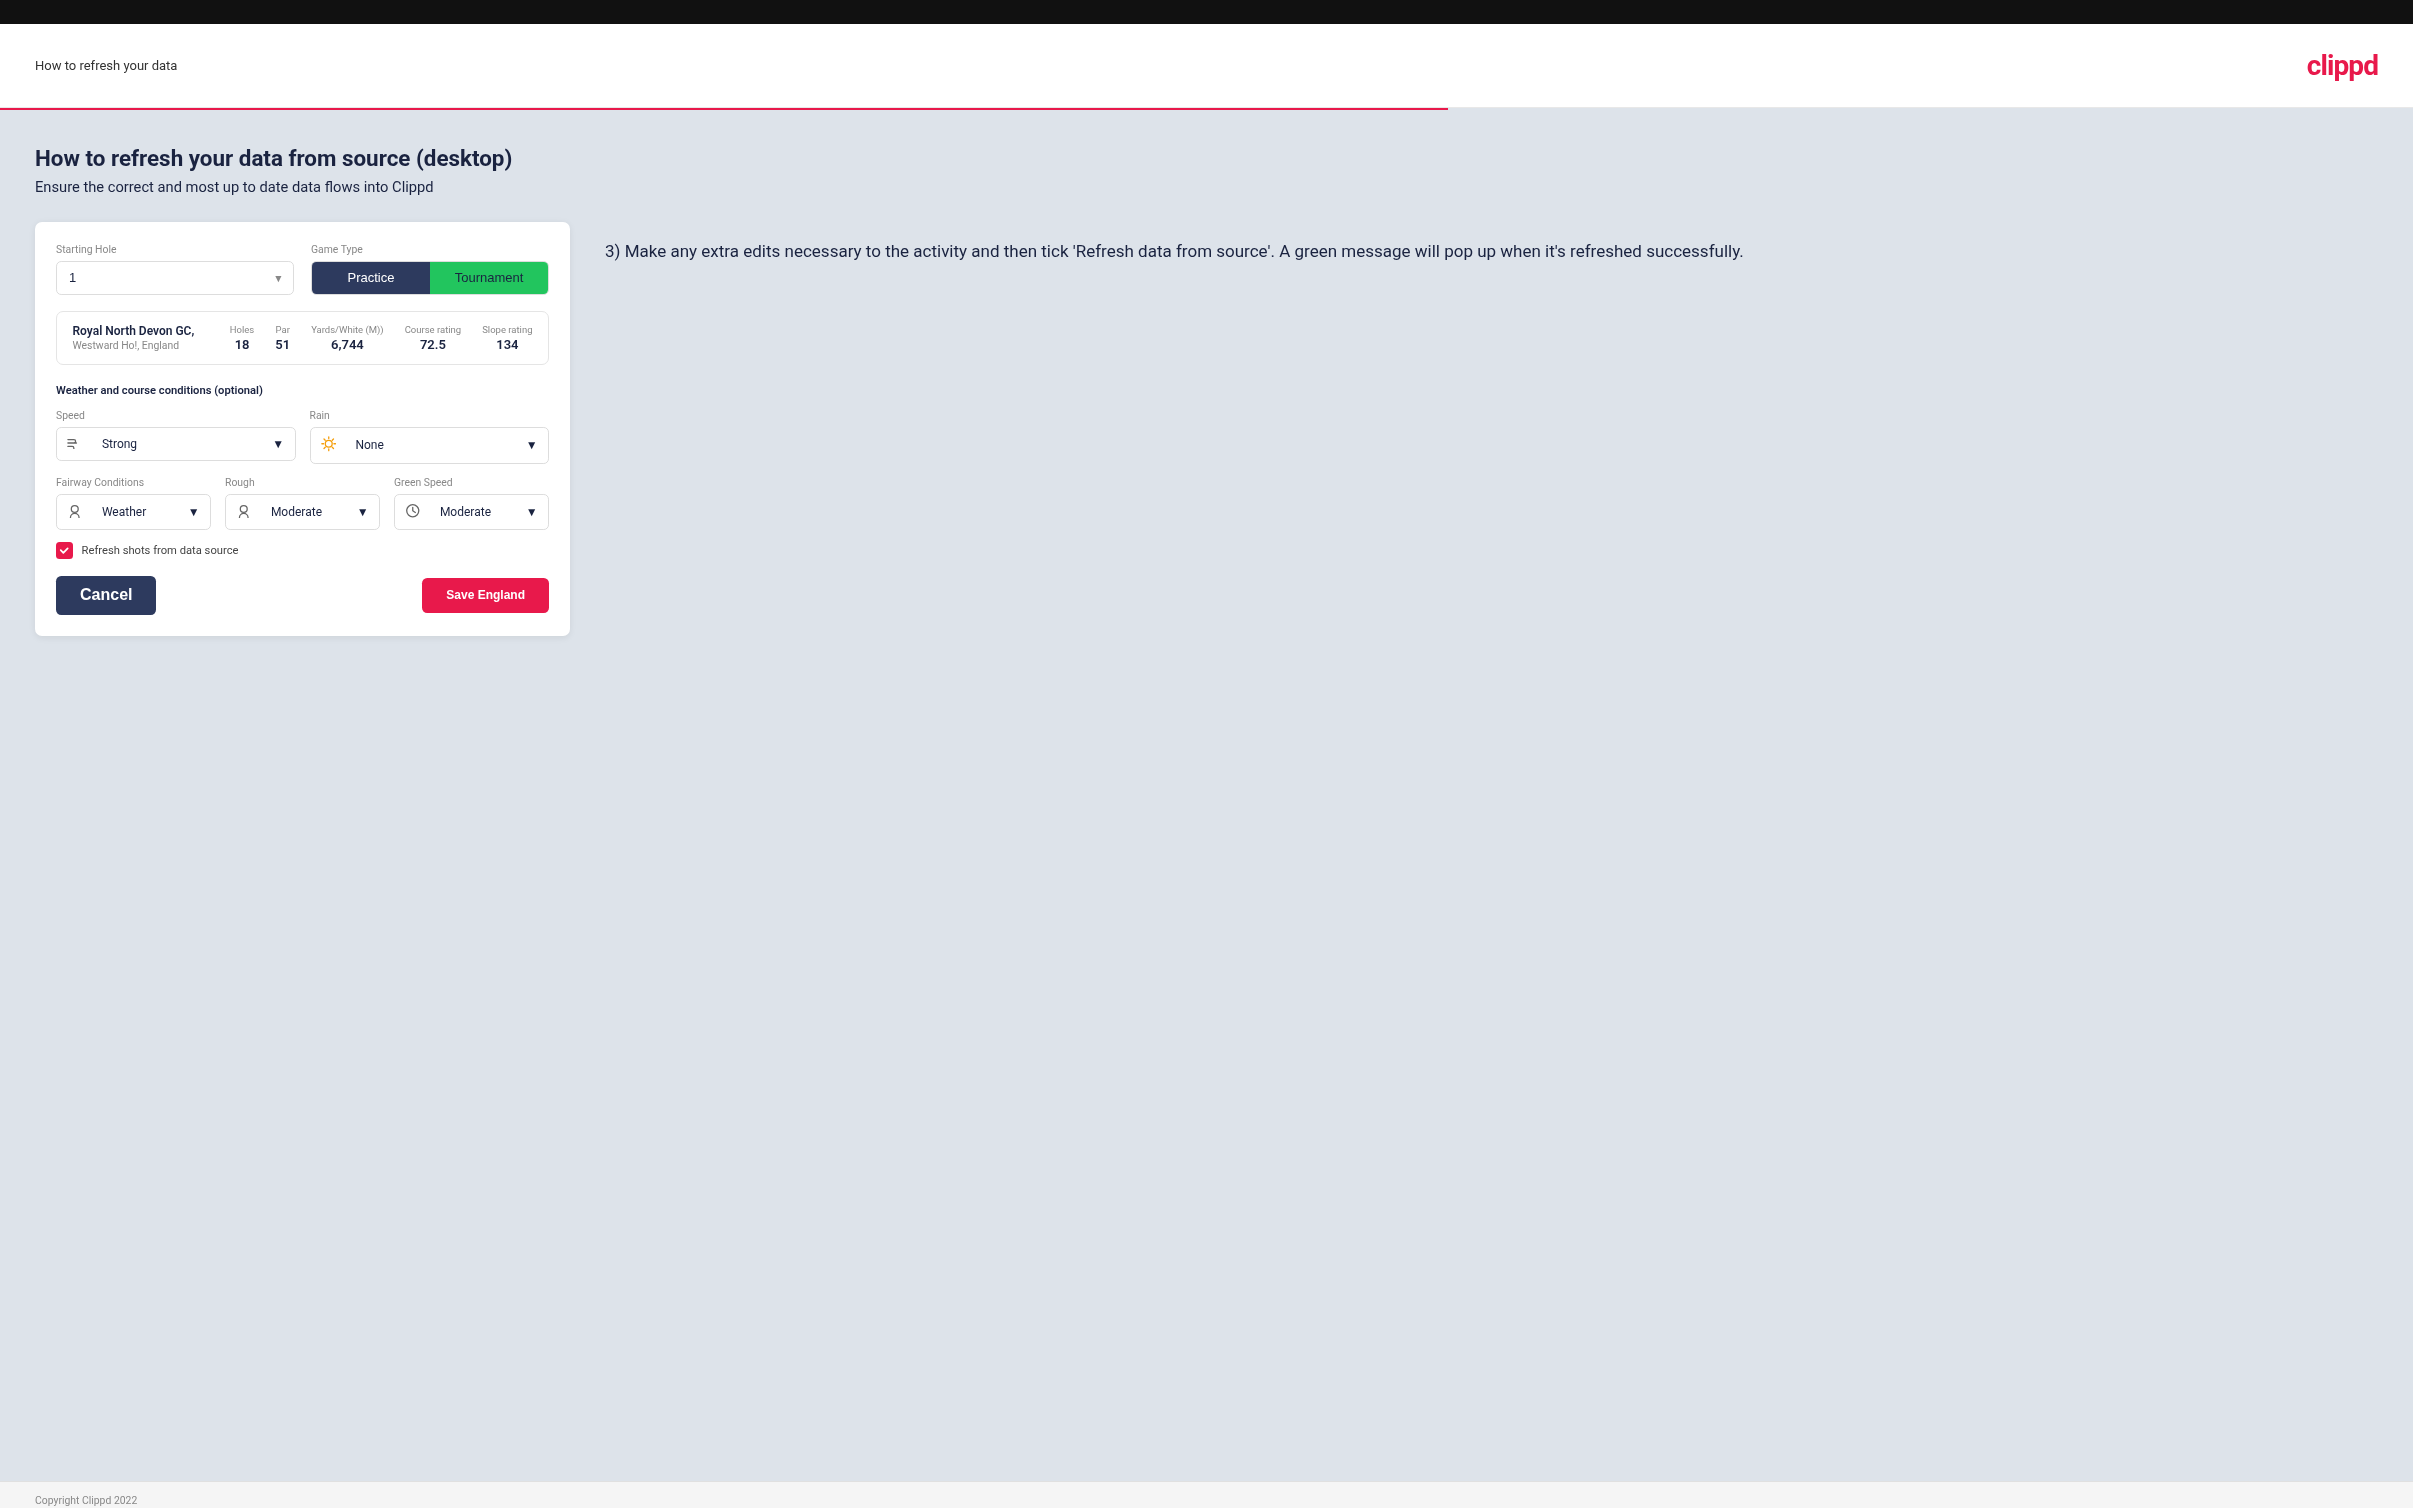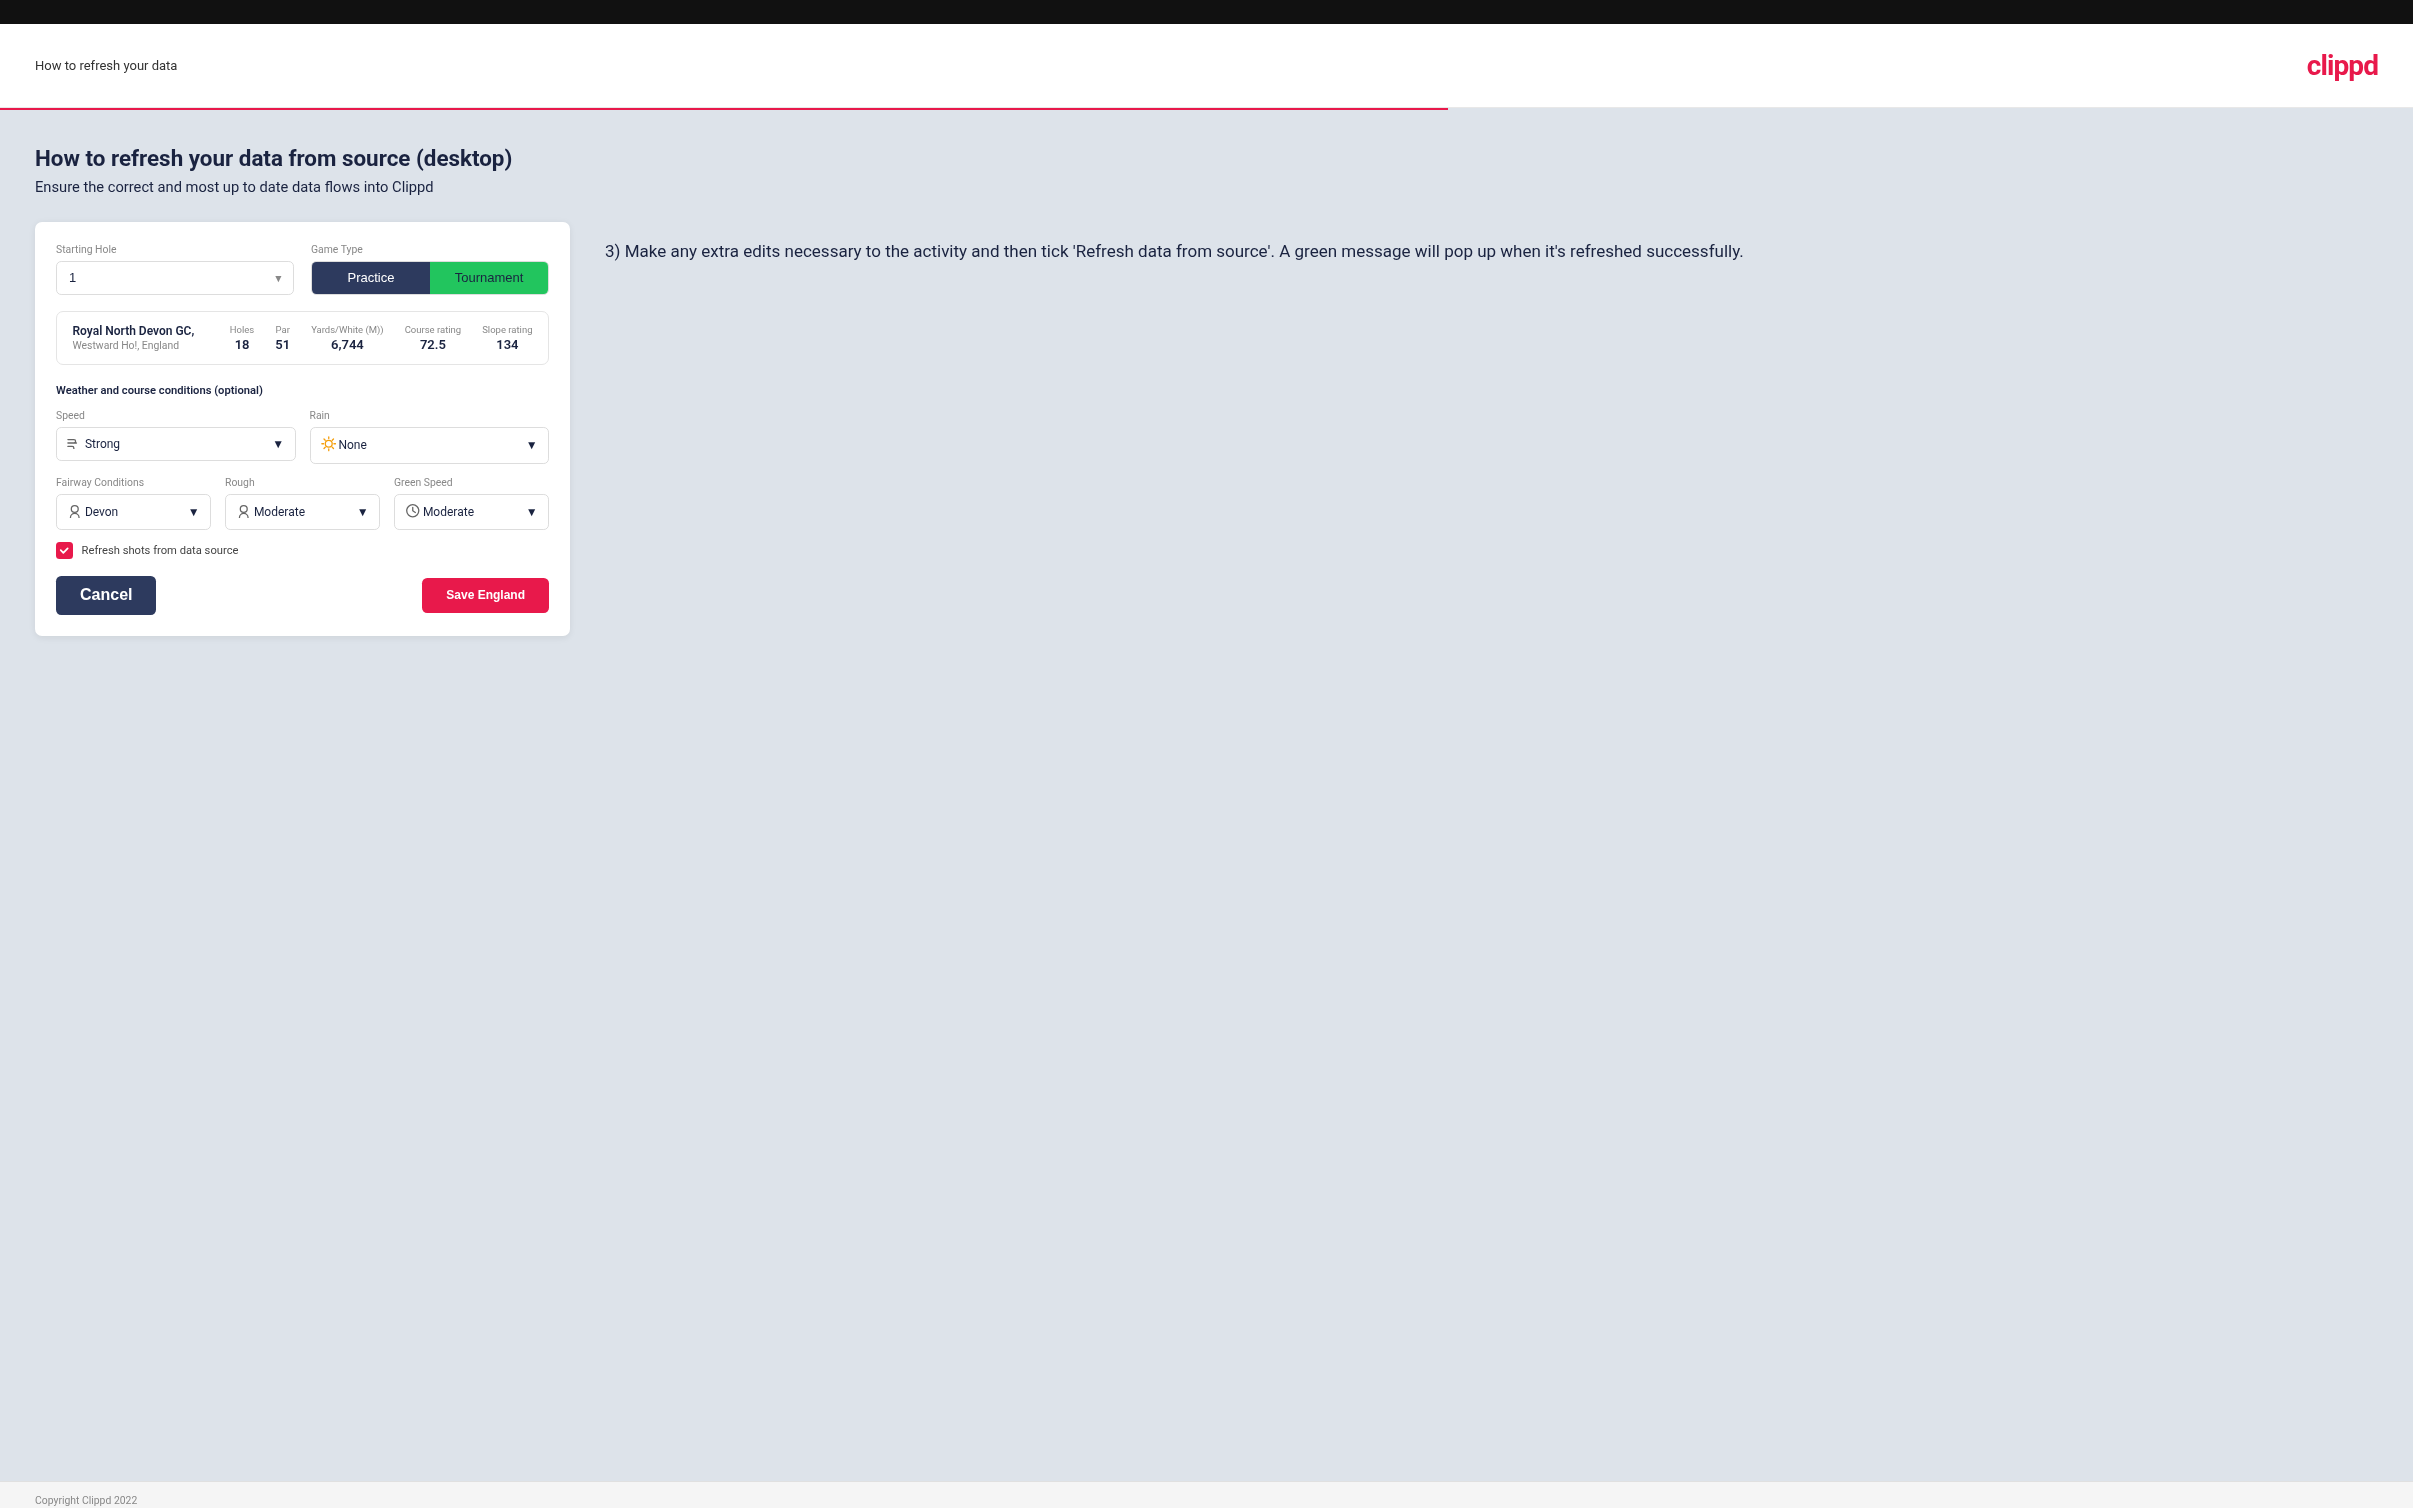--- a/index.html
+++ b/index.html
@@ -222,21 +222,21 @@
       border-radius: 5.2px;
       background: #fff;
       cursor: pointer;
       font-size: 12px;
       color: #1a2340;
     }
 
     .dropdown-select .icon-label {
       display: flex;
       align-items: center;
-      gap: 2px;
+      gap: 19px;
       justify-content: flex-end;
     }
 
     .dropdown-icon {
       font-size: 14px;
       color: #666;
     }
 
     
     .checkbox-row {
@@ -433,21 +433,21 @@
         <div class="form-group-third">
           <label class="form-label">Fairway Conditions</label>
           <div class="dropdown-select">
             <span class="icon-label">
               <span class="dropdown-icon">
                 <svg width="15.5" height="15.5" viewBox="0 0 18 18" fill="none">
                   <circle cx="9" cy="7" r="4" stroke="#666" stroke-width="1.5"></circle>
                   <path d="M4 17c0-2.76 2.24-5 5-5s5 2.24 5 5" stroke="#666" stroke-width="1.5" stroke-linecap="round"></path>
                 </svg>
               </span>
-              <span>Devon</span>
+              <span>Weather</span>
             </span>
             <span>▼</span>
           </div>
         </div>
         <div class="form-group-third">
           <label class="form-label">Rough</label>
           <div class="dropdown-select">
             <span class="icon-label">
               <span class="dropdown-icon">
                 <svg width="15.5" height="15.5" viewBox="0 0 18 18" fill="none">

